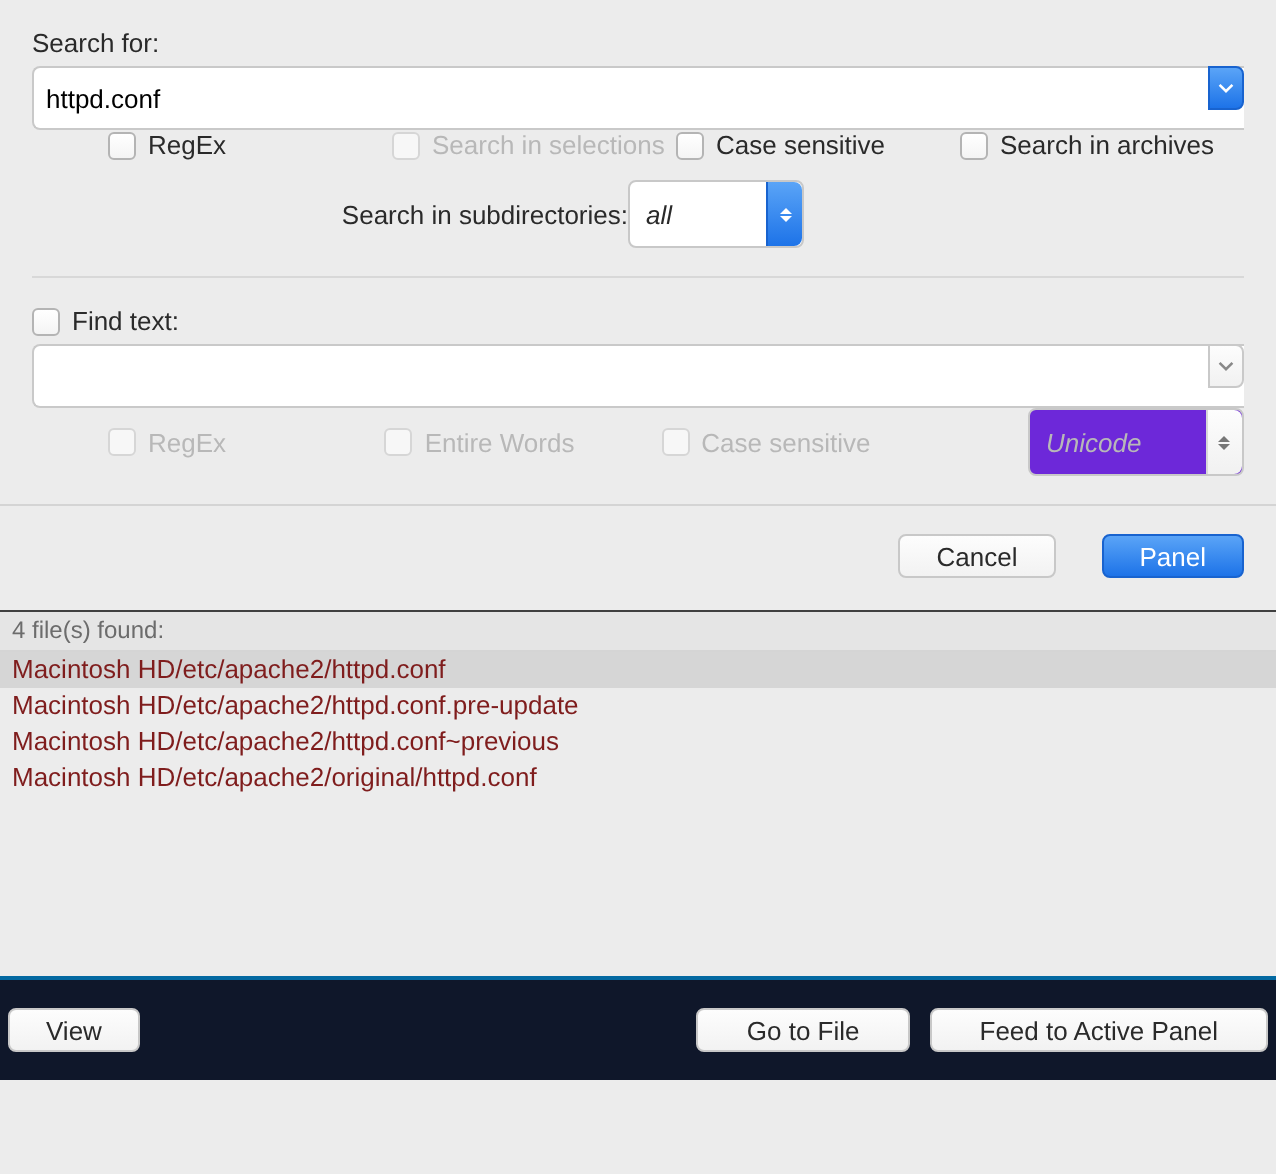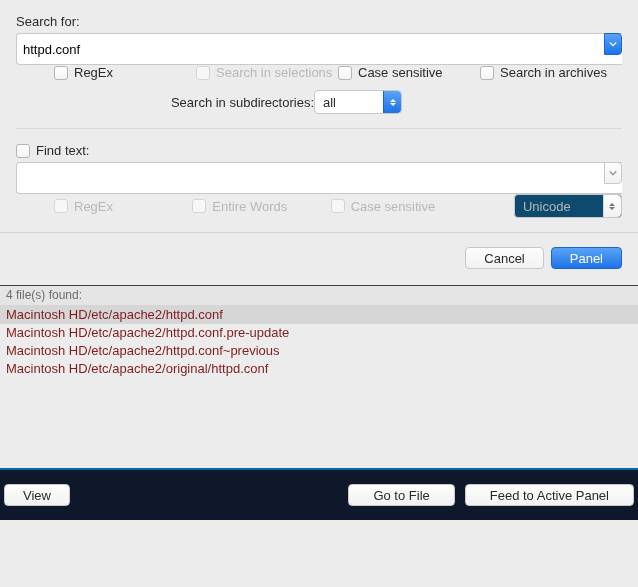--- a/index.html
+++ b/index.html
@@ -72,30 +72,31 @@
     align-items: center;
     padding: 2px 0 14px 0;
   }
   .subrow .sublabel {
     flex: 0 0 298px;
     text-align: right;
     font-size: 13px;
   }
   .select {
     position: relative;
-    height: 24px;
+    height: 34px;
     border: 1px solid #c8c8c8;
     border-radius: 4px;
     background: #fff;
     display: flex; align-items: center;
     padding: 0 22px 0 8px;
     font-size: 13px;
     min-width: 88px;
-  }
-  .select.disabled { color: #b8b8b8; background: #0c4a6e; margin-left: 45px; }
+    font-style: italic;
+  }
+  .select.disabled { color: #b8b8b8; background: #6d28d9; margin-left: 45px; }
   .select .sel-arrow {
     position: absolute;
     right: 0; top: 0;
     width: 18px; height: 100%;
     border-left: 1px solid #d8d8d8;
     border-radius: 0 4px 4px 0;
     display: flex; flex-direction: column; align-items: center; justify-content: center;
   }
   .select .sel-arrow.blue {
     background: linear-gradient(#5aa4f7,#1d73e8);
@@ -104,21 +105,21 @@
   .select .sel-arrow.gray { background: linear-gradient(#fdfdfd,#f1f1f1); }
   .tri-up, .tri-down { width: 0; height: 0; border-left: 3px solid transparent; border-right: 3px solid transparent; }
   .blue .tri-up { border-bottom: 3px solid #fff; margin-bottom: 1px; }
   .blue .tri-down { border-top: 3px solid #fff; }
   .gray .tri-up { border-bottom: 3px solid #777; margin-bottom: 1px; }
   .gray .tri-down { border-top: 3px solid #777; }
   .divider { border-top: 1px solid #d8d8d8; margin: 0 0 14px 0; }
   .findtext-row { display: flex; align-items: center; gap: 6px; margin-bottom: 4px; }
   .encrow { display: flex; align-items: center; padding-left: 0; }
   .btnbar {
-    display: flex; justify-content: flex-end; gap: 7px;
+    display: flex; justify-content: flex-end; gap: 23px;
     padding: 0 16px 16px 16px;
   }
   .btn {
     height: 22px;
     padding: 0 18px;
     border: 1px solid #c8c8c8;
     border-radius: 4px;
     background: linear-gradient(#fdfdfd,#f2f2f2);
     font-size: 13px;
     display: inline-flex; align-items: center; justify-content: center;

